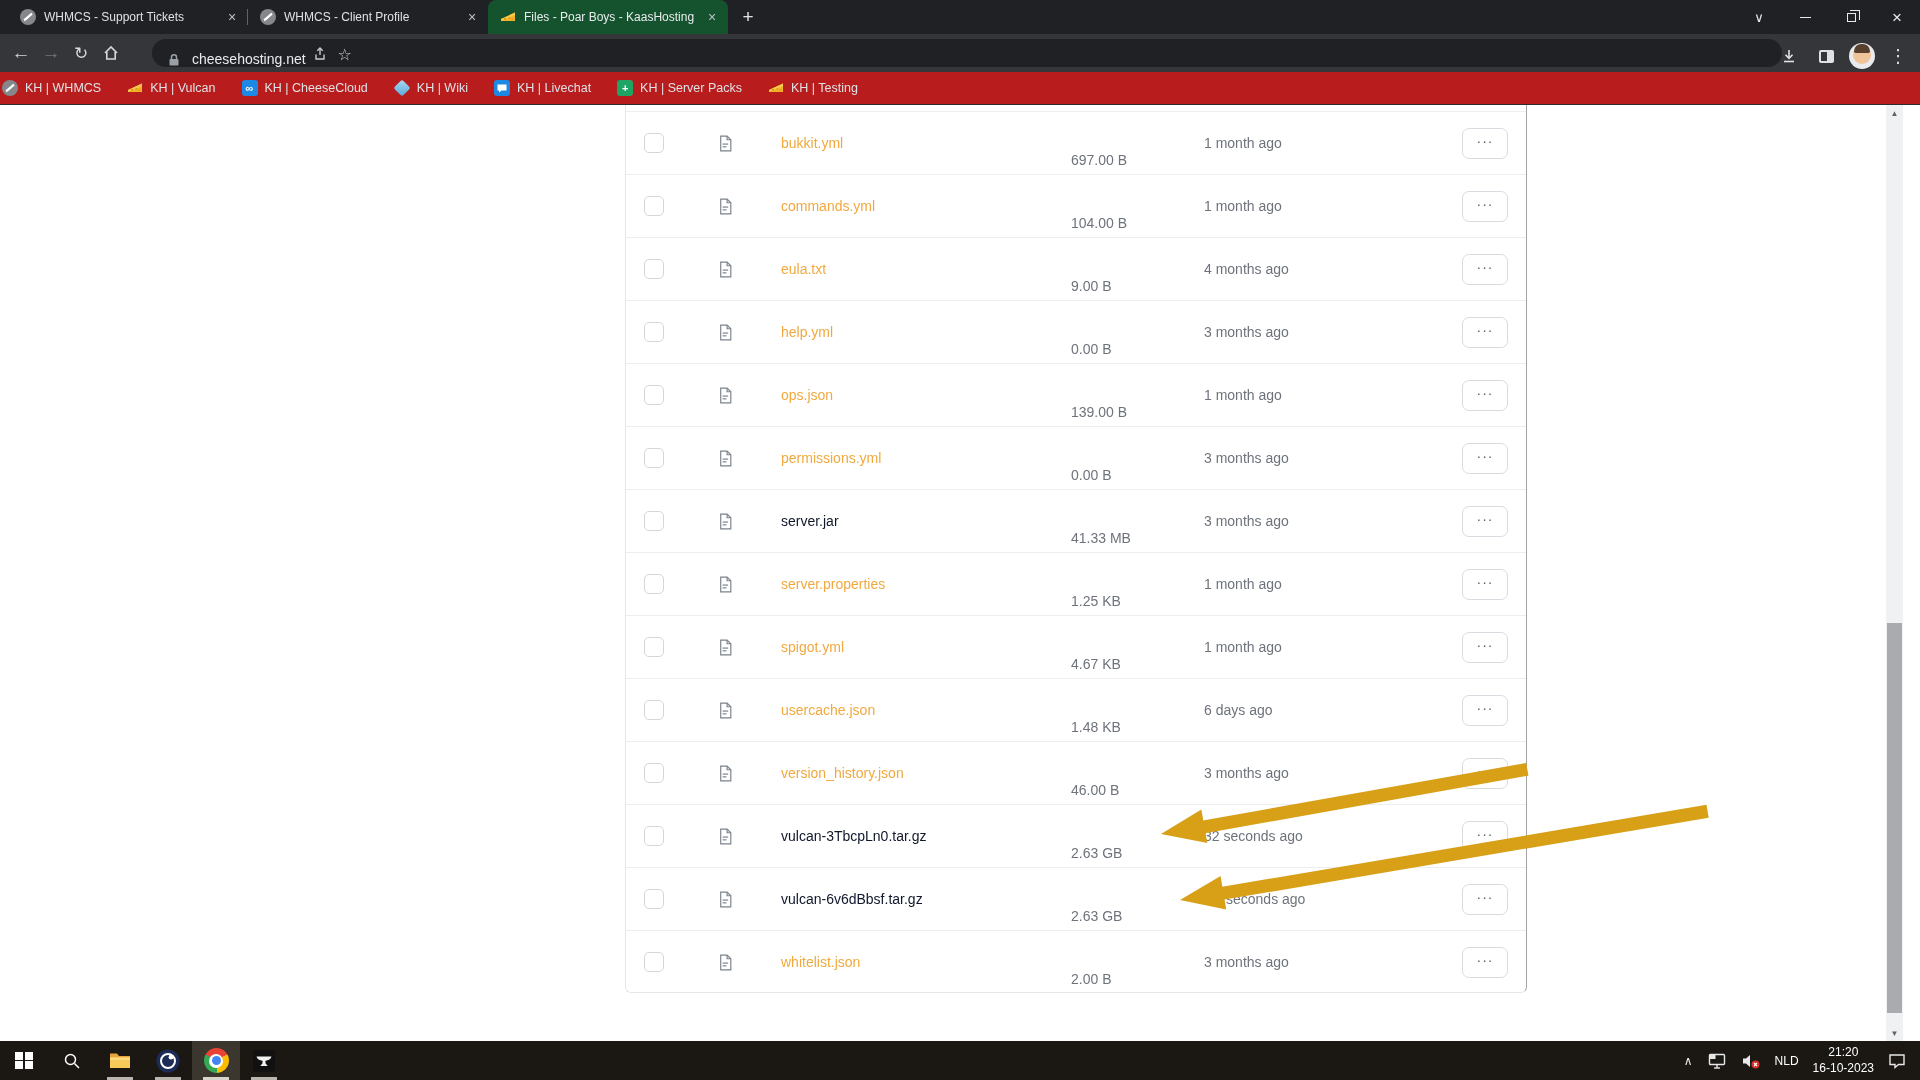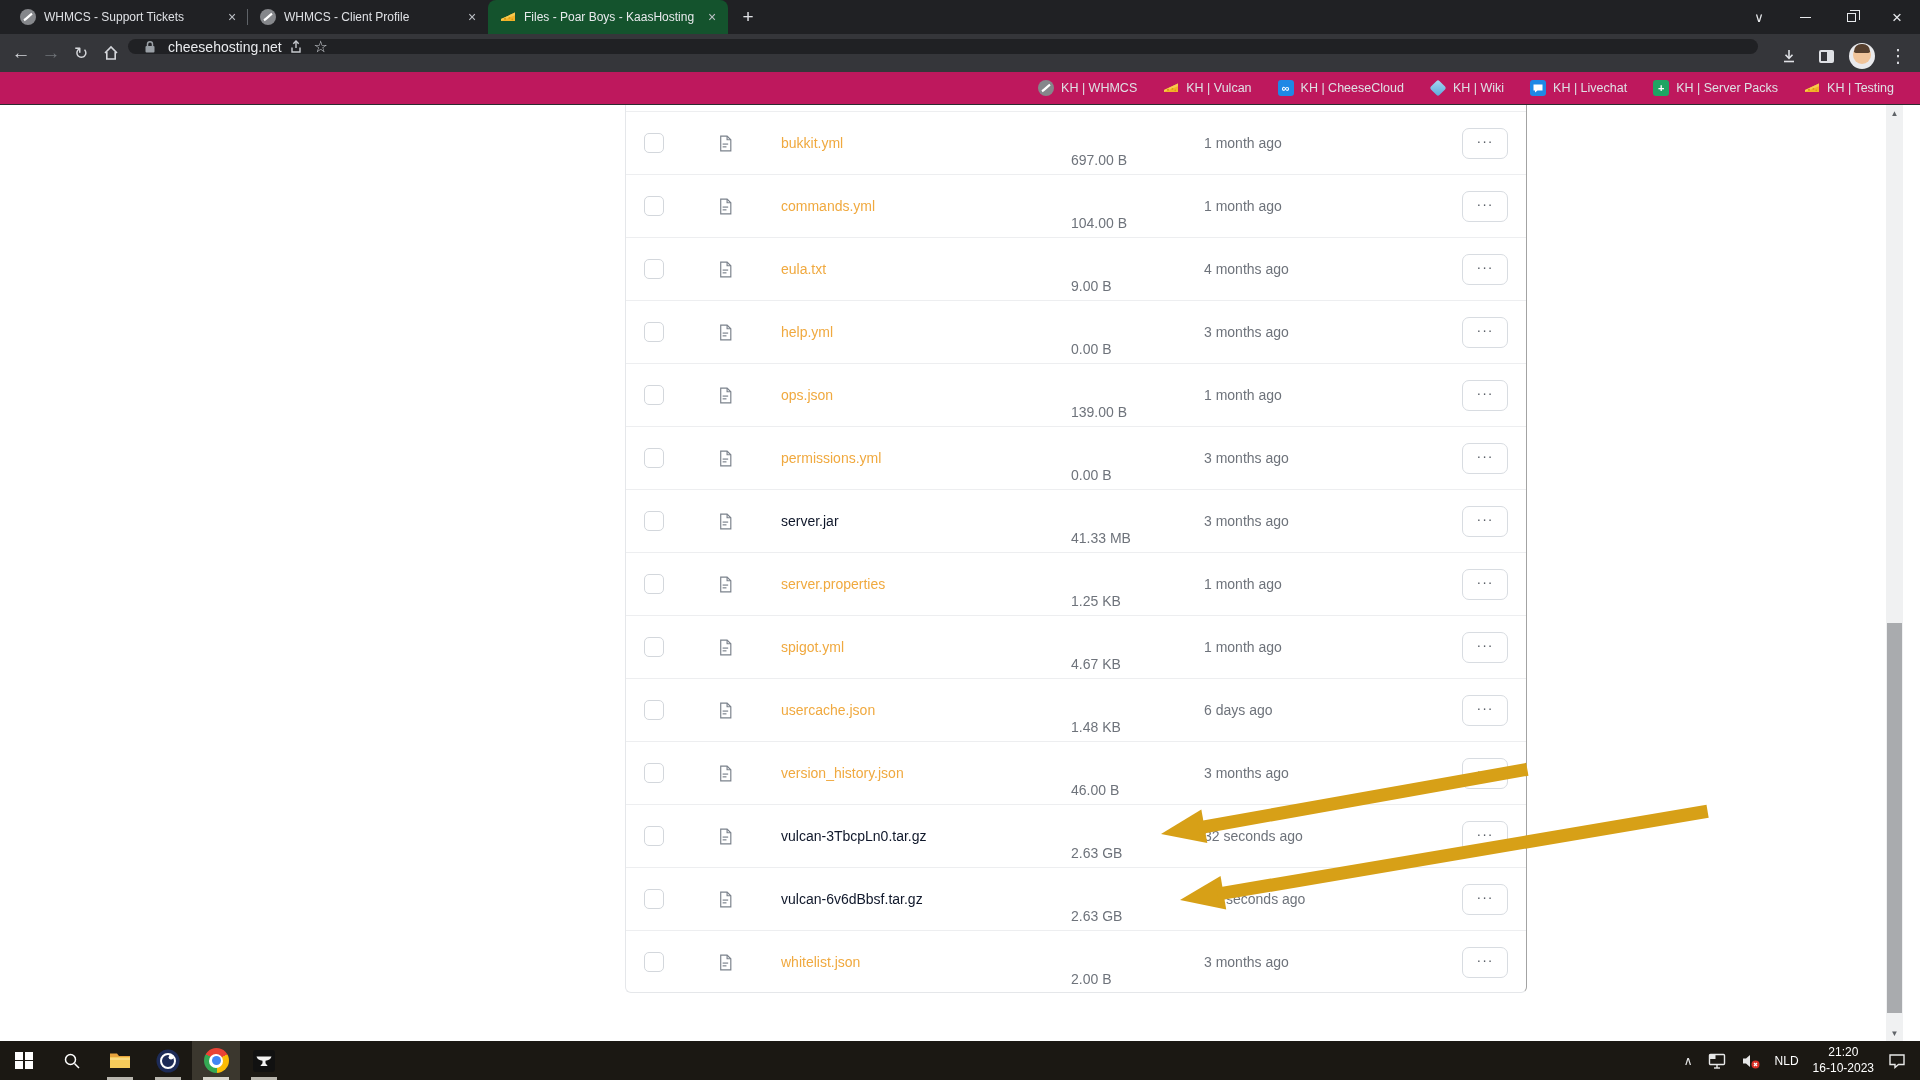--- a/index.html
+++ b/index.html
@@ -26,37 +26,37 @@
   .win-min-glyph { width:11px; height:1px; background:#e8eaed; }
   .win-restore-glyph { position:relative; width:9px; height:9px; border:1px solid #e8eaed; background:#202124; }
   .win-restore-glyph::before { content:""; position:absolute; left:2px; top:-4px; width:9px; height:9px; border:1px solid #e8eaed; border-left:none; border-bottom:none; }
   .win-close-glyph { font-size:17px; line-height:1; }
 
   
   .toolbar { position:absolute; top:34px; left:0; width:1920px; height:38px; background:#35363a; display:flex; align-items:center; }
   .nav-btn { width:30px; height:30px; display:flex; align-items:center; justify-content:center; font-size:19px; color:#d5d7db; flex:none; }
   .nav-btn.disabled { color:#71757a; }
   .nav-back { margin-left:6px; } .nav-reload { font-size:17px; }
-  .omnibox { position:absolute; left:128px; top:5px; width:1630px; height:15px; background:#202124; border-radius:14px;
-             display:flex; align-items:center; padding:0 12px 0 16px; }
+  .omnibox { position:absolute; left:152px; top:5px; width:1630px; height:28px; background:#202124; border-radius:14px;
+             display:flex; align-items:flex-end; padding:0 12px 0 16px; }
   .omni-lock { margin-right:12px; display:flex; }
   .omni-domain { color:#e8eaed; font-size:14px; }
   .omni-path { color:#9aa0a6; font-size:14px; flex:1; white-space:nowrap; overflow:hidden; }
   .omni-icon { width:26px; height:26px; display:flex; align-items:center; justify-content:center; color:#c8cbd0; font-size:16px; flex:none; }
   .right-icons { position:absolute; right:8px; top:38px; height:30px; display:flex; align-items:center; gap:9px; }
   .tool-icon { width:28px; height:28px; display:flex; align-items:center; justify-content:center; color:#dfe1e5; font-size:18px; }
   .sidepanel-glyph { width:15px; height:13px; border:2px solid #dfe1e5; border-radius:2px; position:relative; }
   .sidepanel-glyph::before { content:""; position:absolute; right:0; top:0; width:5px; height:9px; background:#dfe1e5; }
   .avatar { width:26px; height:26px; border-radius:50%; background:#e9eaed; position:relative; overflow:hidden; }
   .avatar::before { content:""; position:absolute; left:4px; top:3px; width:18px; height:18px; border-radius:50%; background:#f0c49a; }
   .avatar::after { content:""; position:absolute; left:5px; top:1px; width:16px; height:9px; border-radius:8px 8px 2px 2px; background:#57402e; }
 
   
-  .bookmarks { position:absolute; top:72px; left:0; width:1920px; height:33px; background:#be185d;
-               display:flex; align-items:center; padding-left:16px; border-bottom:1px solid #2b2c2f;justify-content:flex-end; }
+  .bookmarks { position:absolute; top:72px; left:0; width:1920px; height:33px; background:#b91c1c;
+               display:flex; align-items:center; padding-left:2px; border-bottom:1px solid #2b2c2f; }
   .bm-item { display:flex; align-items:center; gap:7px; color:#dfe1e5; font-size:12.5px; padding:0 13px 0 0; margin-right:13px; white-space:nowrap; }
   .bm-icon { width:16px; height:16px; display:inline-flex; align-items:center; justify-content:center; }
   .bm-badge { width:16px; height:16px; border-radius:3px; display:inline-flex; align-items:center; justify-content:center;
               color:#fff; font-size:11px; font-weight:bold; line-height:1; }
   .badge-blue { background:#1e88e5; } .badge-green { background:#1fa463; }
   .wiki-cube { width:12px; height:12px; transform:rotate(45deg); background:linear-gradient(135deg,#a8d8f2,#5aa9dc); border-radius:2px; }
 
   
   .content { position:absolute; top:105px; left:0; width:1903px; height:936px; background:#fff; overflow:hidden; }
   .file-card { position:absolute; left:625px; top:0; width:902px; height:888px;

